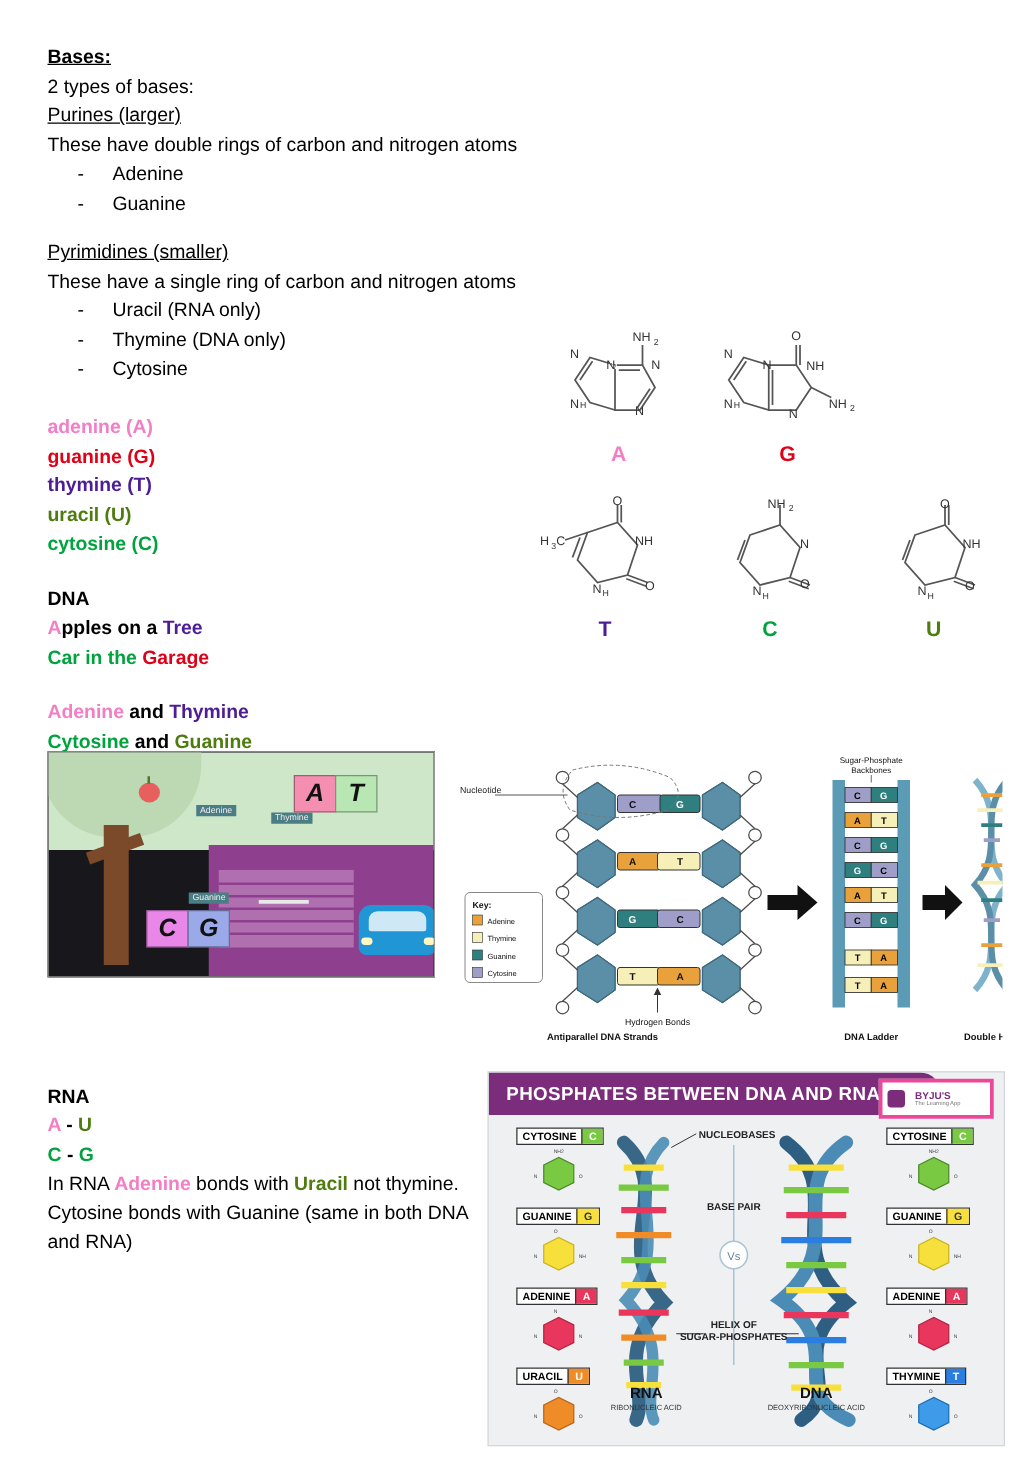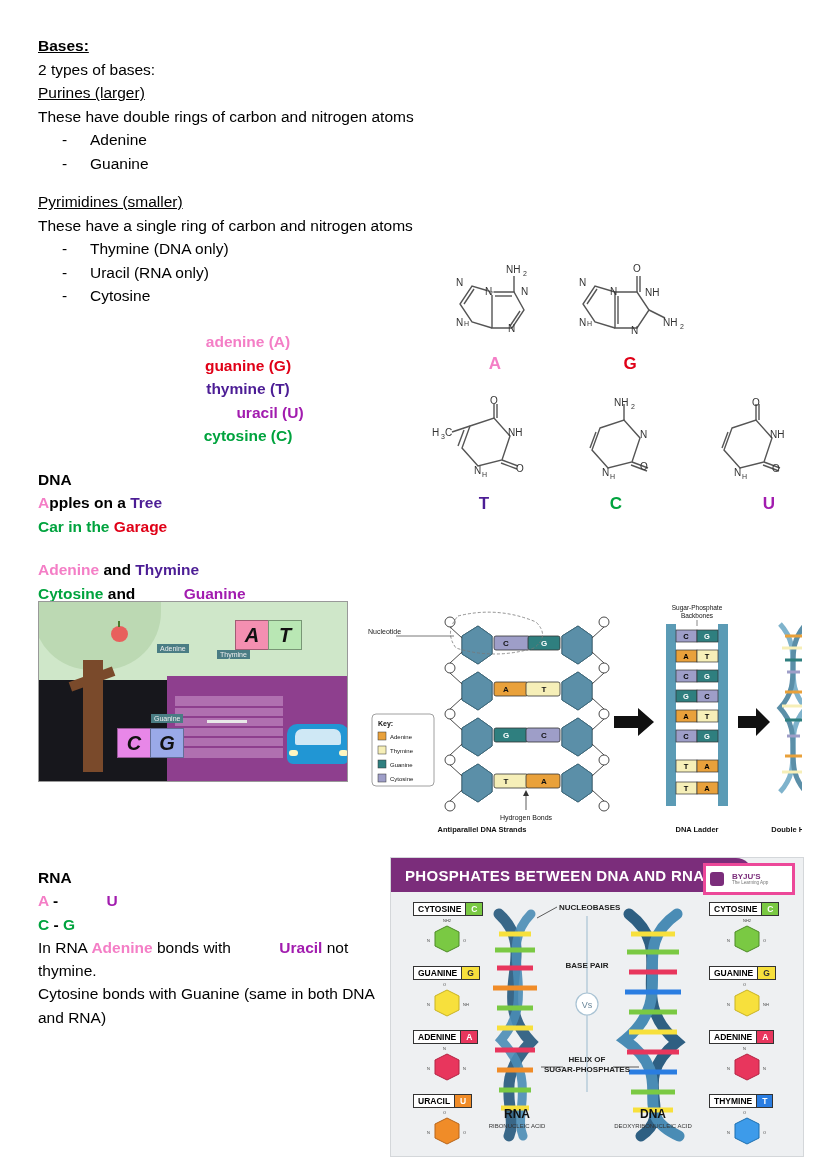--- a/index.html
+++ b/index.html
@@ -13,25 +13,25 @@
   }
   .page{position:relative;width:828px;height:1169px;border-radius:6px;}
   .notes{position:absolute;left:38px;top:34px;width:420px;font-size:15.5px;line-height:1.52;}
   .b{font-weight:bold;}
   .heading{font-weight:bold;text-decoration:underline;}
   .sub{text-decoration:underline;}
   ul.dash{list-style:none;margin:0;padding:0 0 0 24px;}
   ul.dash li{position:relative;padding-left:28px;line-height:1.52;}
   ul.dash li:before{content:"-";position:absolute;left:0;top:0;}
   .gap{height:15px;}
-  .colorlist{margin-top:22px;font-weight:bold;line-height:1.52;text-align:center;}
+  .colorlist{margin-top:22px;font-weight:bold;line-height:1.52;}
   .c-adenine{color:#f47ec6;}
   .c-guanine{color:#e00017;}
   .c-thymine{color:#4c1d95;}
-  .c-uracil{color:#a21caf;margin-left:44px;}
+  .c-uracil{color:#4d7c0f;}
   .c-cytosine{color:#00a33e;}
   .dna-block{margin-top:20px;font-weight:bold;line-height:1.52;}
   .mnemonic{font-weight:bold;}
   .pairs{margin-top:20px;font-weight:bold;line-height:1.52;}
   .rna-block{position:absolute;left:38px;top:866px;width:360px;font-size:15.5px;line-height:1.5;}
   .rna-block .ttl{font-weight:bold;}
   .rna-line{font-weight:bold;}
   .rna-text{font-weight:normal;}
 
   
@@ -88,22 +88,22 @@
     <div class="sub">Purines (larger)</div>
     <div>These have double rings of carbon and nitrogen atoms</div>
     <ul class="dash">
       <li>Adenine</li>
       <li>Guanine</li>
     </ul>
     <div class="gap"></div>
     <div class="sub">Pyrimidines (smaller)</div>
     <div>These have a single ring of carbon and nitrogen atoms</div>
     <ul class="dash">
+      <li>Uracil (RNA only)</li>
       <li>Thymine (DNA only)</li>
-      <li>Uracil (RNA only)</li>
       <li>Cytosine</li>
     </ul>
 
     <div class="colorlist">
       <div class="c-adenine">adenine (A)</div>
       <div class="c-guanine">guanine (G)</div>
       <div class="c-thymine">thymine (T)</div>
       <div class="c-uracil">uracil (U)</div>
       <div class="c-cytosine">cytosine (C)</div>
     </div>

